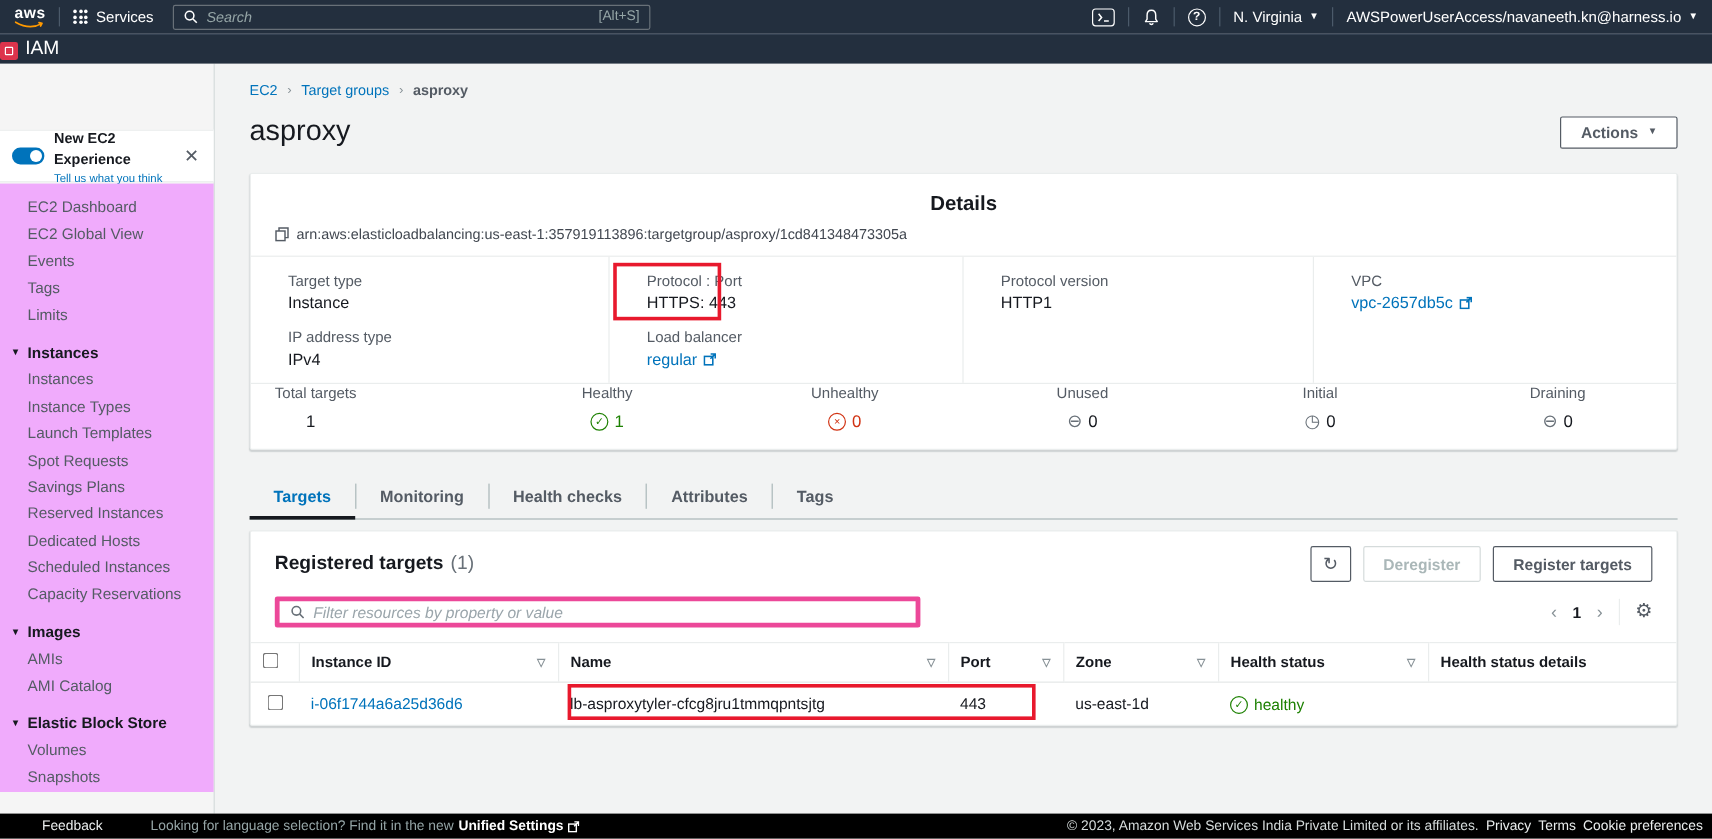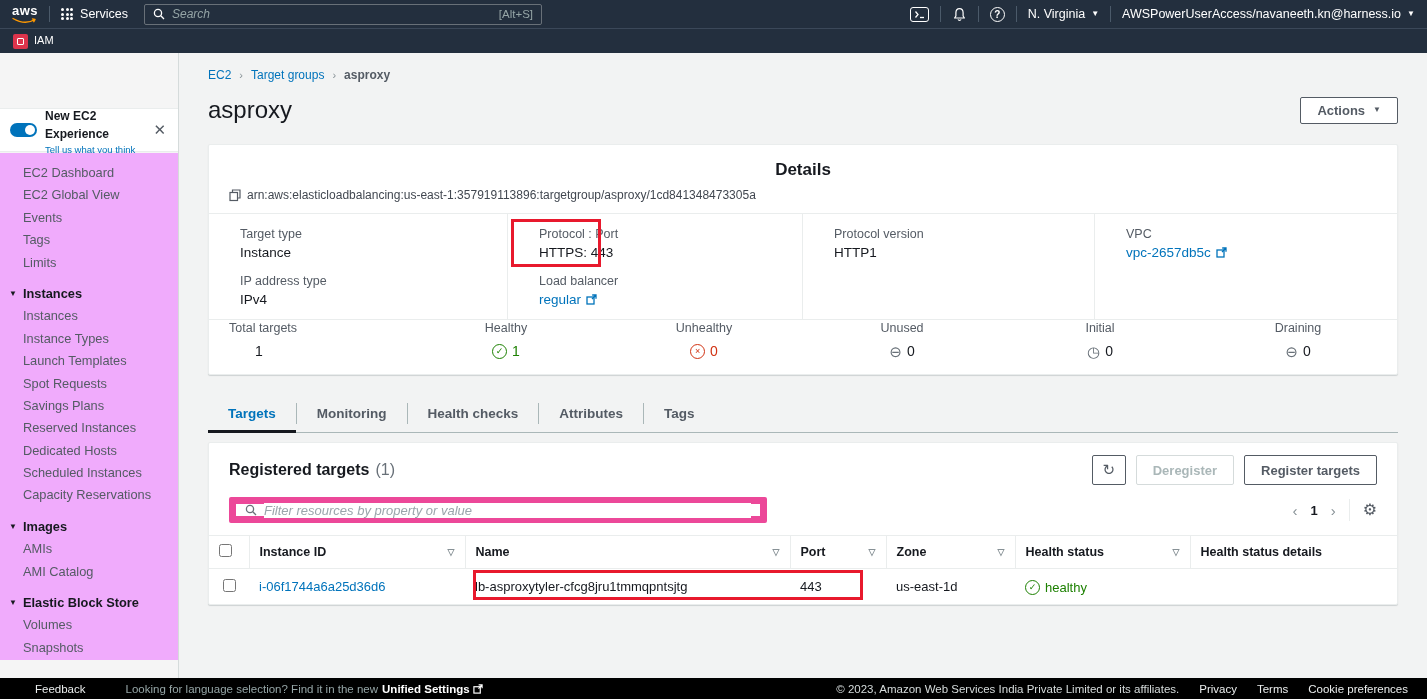--- a/index.html
+++ b/index.html
@@ -19,21 +19,21 @@
   .searchbox input::placeholder { color:#95a5a6; font-style:italic; }
   .shortcut { color:#95a5a6; font-size:11.5px; }
   .nav-right { margin-left:auto; display:flex; align-items:center; margin-right:12px; }
   .term-icon { width:19px; height:15px; border:1.4px solid #fff; border-radius:3px; display:flex; align-items:center; justify-content:center; }
   .help-icon { width:15px; height:15px; border:1.4px solid #fff; border-radius:50%; font-size:10px; display:flex; align-items:center; justify-content:center; font-weight:bold; }
   .nav-text { font-size:12.5px; display:flex; align-items:center; gap:6px; }
   .caret { font-size:8px; line-height:1; }
 
   
   .favbar { position:absolute; top:28px; left:0; right:0; height:25px; background:#232f3e; border-top:1px solid #3b4859; display:flex; align-items:center; color:#fff; z-index:10; }
-  .fav-item { display:flex; align-items:flex-start; gap:6px; margin-left:13px; font-size:11px; }
+  .fav-item { display:flex; align-items:flex-end; gap:6px; font-size:16px; }
   .iam-icon { width:15px; height:15px; background:#dd344c; border-radius:2px; display:flex; align-items:center; justify-content:center; }
   .iam-icon i { display:block; width:7px; height:7px; border:1.2px solid #fff; border-radius:1px; }
 
   
   .sidebar { position:absolute; top:53px; bottom:21px; left:0; width:179px; background:#f5f5f5; border-right:1px solid #d5dbdb; }
   .side-banner { position:absolute; top:55px; left:0; right:0; height:44px; background:#fff; border-top:1px solid #eaeded; border-bottom:1px solid #eaeded; display:flex; align-items:center; padding:0 8px 0 10px; }
   .toggle { width:27px; height:14px; background:#0073bb; border-radius:8px; position:relative; flex:none; }
   .toggle::after { content:""; position:absolute; right:2px; top:2px; width:10px; height:10px; background:#fff; border-radius:50%; }
   .banner-text { margin-left:8px; }
   .banner-title { font-size:12px; font-weight:bold; color:#16191f; }
@@ -94,21 +94,21 @@
   .tab.active::after { content:""; position:absolute; left:0; right:0; bottom:-1px; height:3px; background:#16191f; }
   .tab-divider { width:1px; background:#aab7b8; margin:8px 0; }
 
   
   .tg-panel { margin-top:9px; position:relative; }
   .tg-header { display:flex; align-items:center; padding:12px 20px 10px; }
   .tg-title { font-size:16px; font-weight:bold; }
   .tg-count { font-size:16px; color:#687078; font-weight:normal; margin-left:6px; }
   .tg-buttons { margin-left:auto; display:flex; gap:10px; }
   .tg-filterrow { display:flex; align-items:center; padding:2px 20px 12px; }
-  .filter-input { width:538px; height:26px; border:7px solid #ec4899; border-radius:2px; display:flex; align-items:center; padding:0 9px; gap:7px; background:#fff; }
+  .filter-input { width:538px; height:26px; border:4px solid #ec4899; border-radius:2px; display:flex; align-items:center; padding:0 9px; gap:7px; background:#fff; }
   .filter-input input { flex:1; border:none; outline:none; font-family:inherit; font-size:13px; font-style:italic; color:#16191f; }
   .filter-input input::placeholder { color:#9aa5ab; font-style:italic; }
   .pager { margin-left:auto; display:flex; align-items:center; gap:13px; }
   .pg-arrow { color:#879196; font-size:15px; cursor:pointer; line-height:1; }
   .pg-num { font-size:13px; font-weight:bold; color:#16191f; }
   .pg-div { width:1px; height:22px; background:#eaeded; }
   .gear { color:#545b64; font-size:16px; line-height:1; cursor:pointer; }
 
   table.tg-table { width:100%; border-collapse:collapse; table-layout:fixed; }
   .tg-table th { border-top:1px solid #eaeded; border-bottom:1px solid #eaeded; padding:8px 10px; font-size:12.5px; text-align:left; color:#16191f; }
@@ -118,21 +118,21 @@
   .tg-table td { padding:9px 10px; font-size:13px; color:#16191f; position:relative; }
   .cb-cell { text-align:center; }
   .hs-ok { color:#1d8102; display:inline-flex; align-items:center; gap:5px; }
   .red-box-2 { left:8px; top:1px; width:390px; height:30px; }
 
   
   .footer { position:absolute; bottom:0; left:0; right:0; height:21px; background:#000000; display:flex; align-items:center; font-size:11.5px; color:#fff; z-index:10;padding-left:25px; }
   .ft-feedback { margin-left:10px; color:#eaeded; cursor:pointer; }
   .ft-lang { margin-left:40px; color:#95a5a6; display:flex; align-items:center; gap:4px; }
   .ft-lang b { color:#fff; display:inline-flex; align-items:center; gap:3px; cursor:pointer; }
-  .ft-right { margin-left:auto; display:flex; align-items:center; margin-right:19px; gap:20px; }
+  .ft-right { margin-left:auto; display:flex; align-items:center; margin-right:8px; gap:6px; }
   .ft-copy { color:#d5dbdb; }
   .ft-link { color:#eaeded; cursor:pointer; }
 
   svg { display:block; }
 </style>
 </head>
 <body>
 
 <div class="topnav">
   <div class="aws-logo">

